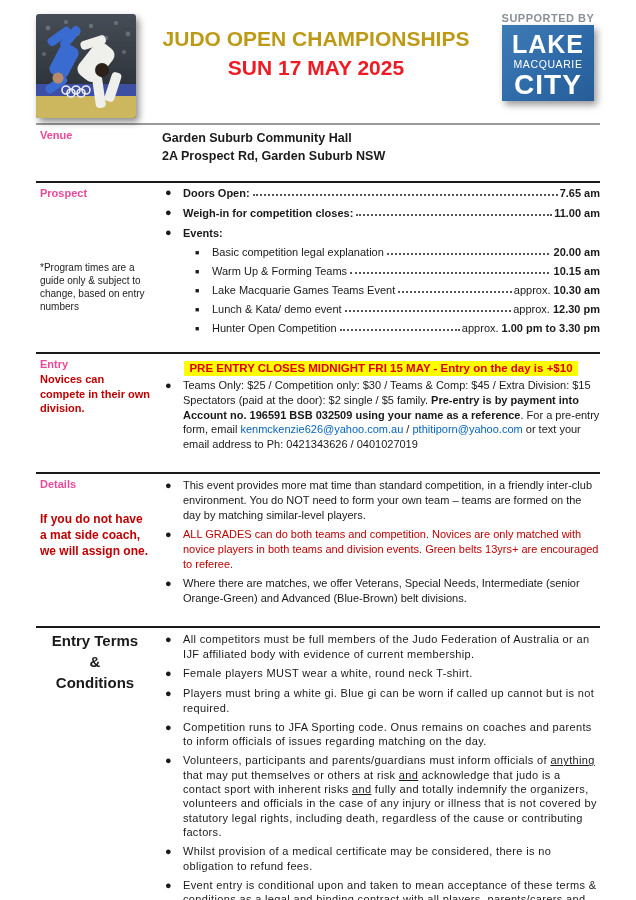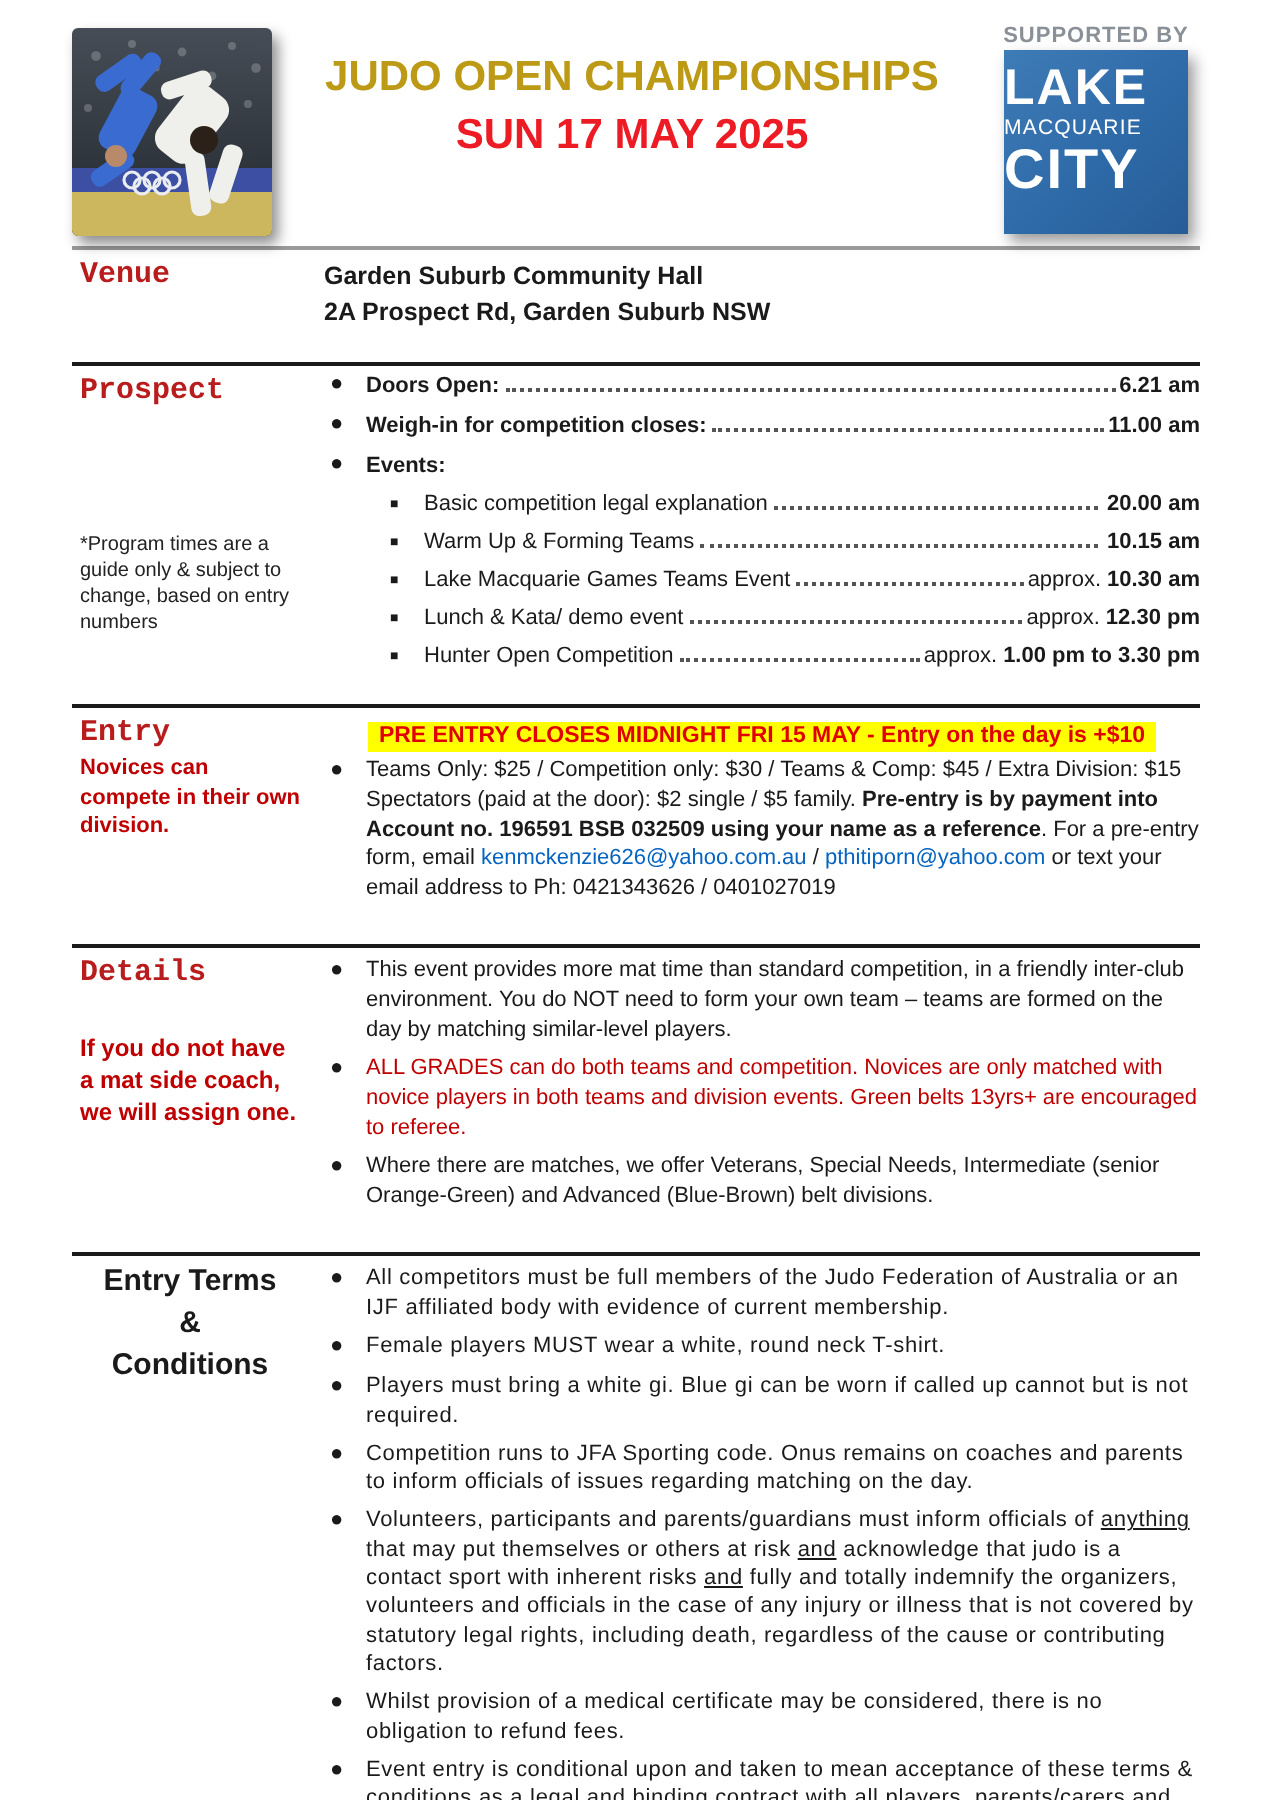--- a/index.html
+++ b/index.html
@@ -16,35 +16,35 @@
   .photo {
     width:100px; height:104px; margin-top:6px; border-radius:3px; overflow:hidden;
     box-shadow:3px 4px 7px rgba(0,0,0,.45); flex:0 0 auto;
   }
   .titles { flex:1 1 auto; text-align:center; padding-top:18px; }
   .title-gold { color:#bd9a16; font-weight:bold; font-size:21px; line-height:1.25; }
   .title-red  { color:#ed1b24; font-weight:bold; font-size:21px; line-height:1.3; margin-top:2px; }
   .logo-wrap { flex:0 0 auto; width:104px; text-align:center; margin-top:4px; }
   .supported { color:#8a9097; font-size:11px; font-weight:bold; letter-spacing:.5px; margin-bottom:1px; }
   .logo-box {
-    width:92px; height:92px; margin:0 auto; padding-top:7px;
+    width:92px; height:76px; margin:0 auto; padding-top:7px;
     background:linear-gradient(135deg,#3e7cb6 0%,#2e6aa8 55%,#275d97 100%);
-    color:#fff; text-align:left; box-shadow:3px 4px 7px rgba(0,0,0,.4);
+    color:#fff; text-align:center; box-shadow:3px 4px 7px rgba(0,0,0,.4);
   }
   .logo-lake { font-size:25px; font-weight:bold; letter-spacing:1px; line-height:1; }
   .logo-mac  { font-size:10.5px; letter-spacing:.6px; line-height:1.35; }
   .logo-city { font-size:28px; font-weight:bold; letter-spacing:1px; line-height:1; }
   .header-rule { border:none; border-top:2px solid #9a9a9a; margin-top:3px; }
 
   
   .sect { display:flex; align-items:stretch; }
   .sect + .sect { border-top:2px solid #1a1a1a; }
   .label-col { width:120px; flex:0 0 auto; padding:4px 6px 2px 4px; }
   .content-col { flex:1 1 auto; padding:4px 0 16px 6px; }
-  .sect-label { font-size:15px; font-weight:bold; color:#b91c1c;font-family:Liberation Mono, monospace; }
+  .sect-label { font-size:11px; font-weight:bold; color:#ec4899; }
   .side-note-red { color:#c00000; font-weight:bold; font-size:11px; line-height:1.3; margin-top:2px; }
   .side-note-black { color:#222; font-size:10px; line-height:1.3; }
 
   
   .venue-line { font-size:12.5px; font-weight:bold; line-height:1.45; }
 
   
   .prog-row { display:flex; align-items:flex-end; font-size:11px; margin-bottom:8px; }
   .prog-row:last-child { margin-bottom:2px; }
   .bullet-dot { font-size:11px; width:9px; flex:0 0 auto; margin:0 9px 0 3px; transform:translateY(-1px); }
@@ -164,21 +164,21 @@
   <div class="sect">
     <div class="label-col">
       <div class="sect-label">Prospect</div>
       <div class="side-note-black prog-note">*Program times are a guide only &amp; subject to change, based on entry numbers</div>
     </div>
     <div class="content-col">
       <div class="prog-row">
         <span class="bullet-dot">●</span>
         <span class="ptext-b">Doors Open:</span>
         <span class="leader"></span>
-        <span class="ptime">6.21 am</span>
+        <span class="ptime">7.65 am</span>
       </div>
       <div class="prog-row">
         <span class="bullet-dot">●</span>
         <span class="ptext-b">Weigh-in for competition closes:</span>
         <span class="leader"></span>
         <span class="ptime">11.00 am</span>
       </div>
       <div class="prog-row events-row">
         <span class="bullet-dot">●</span>
         <span class="ptext-b">Events:</span>

